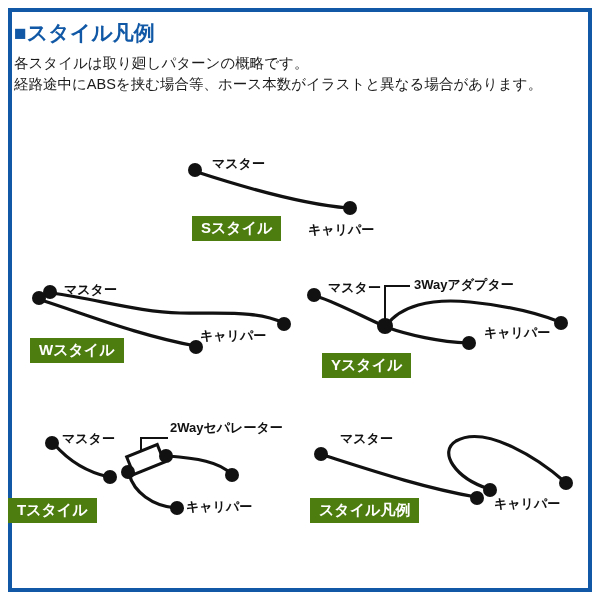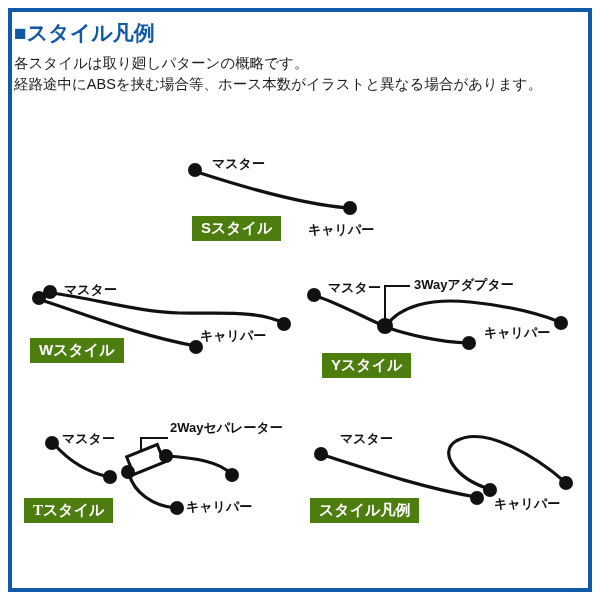--- a/index.html
+++ b/index.html
@@ -184,17 +184,17 @@
         <circle class="node" cx="566" cy="483" r="7"></circle>
         <text class="anno" x="340" y="443">マスター</text>
         <text class="anno" x="494" y="508">キャリパー</text>
       </g>
     </svg>
 
   <div id="badges">
       <div class="badge" style="left: 192px; top: 216px;">Sスタイル</div>
       <div class="badge" style="left: 30px; top: 338px;">Wスタイル</div>
       <div class="badge" style="left: 322px; top: 338px; margin-top: 15px;">Yスタイル</div>
-      <div class="badge" style="left: 24px; top: 498px; font-family: Liberation Serif, serif;">Tスタイル</div>
+      <div class="badge" style="left: 8px; top: 498px;">Tスタイル</div>
       <div class="badge" style="left: 310px; top: 498px;">スタイル凡例</div>
     </div>
 
 </div>
 
 </body></html>

